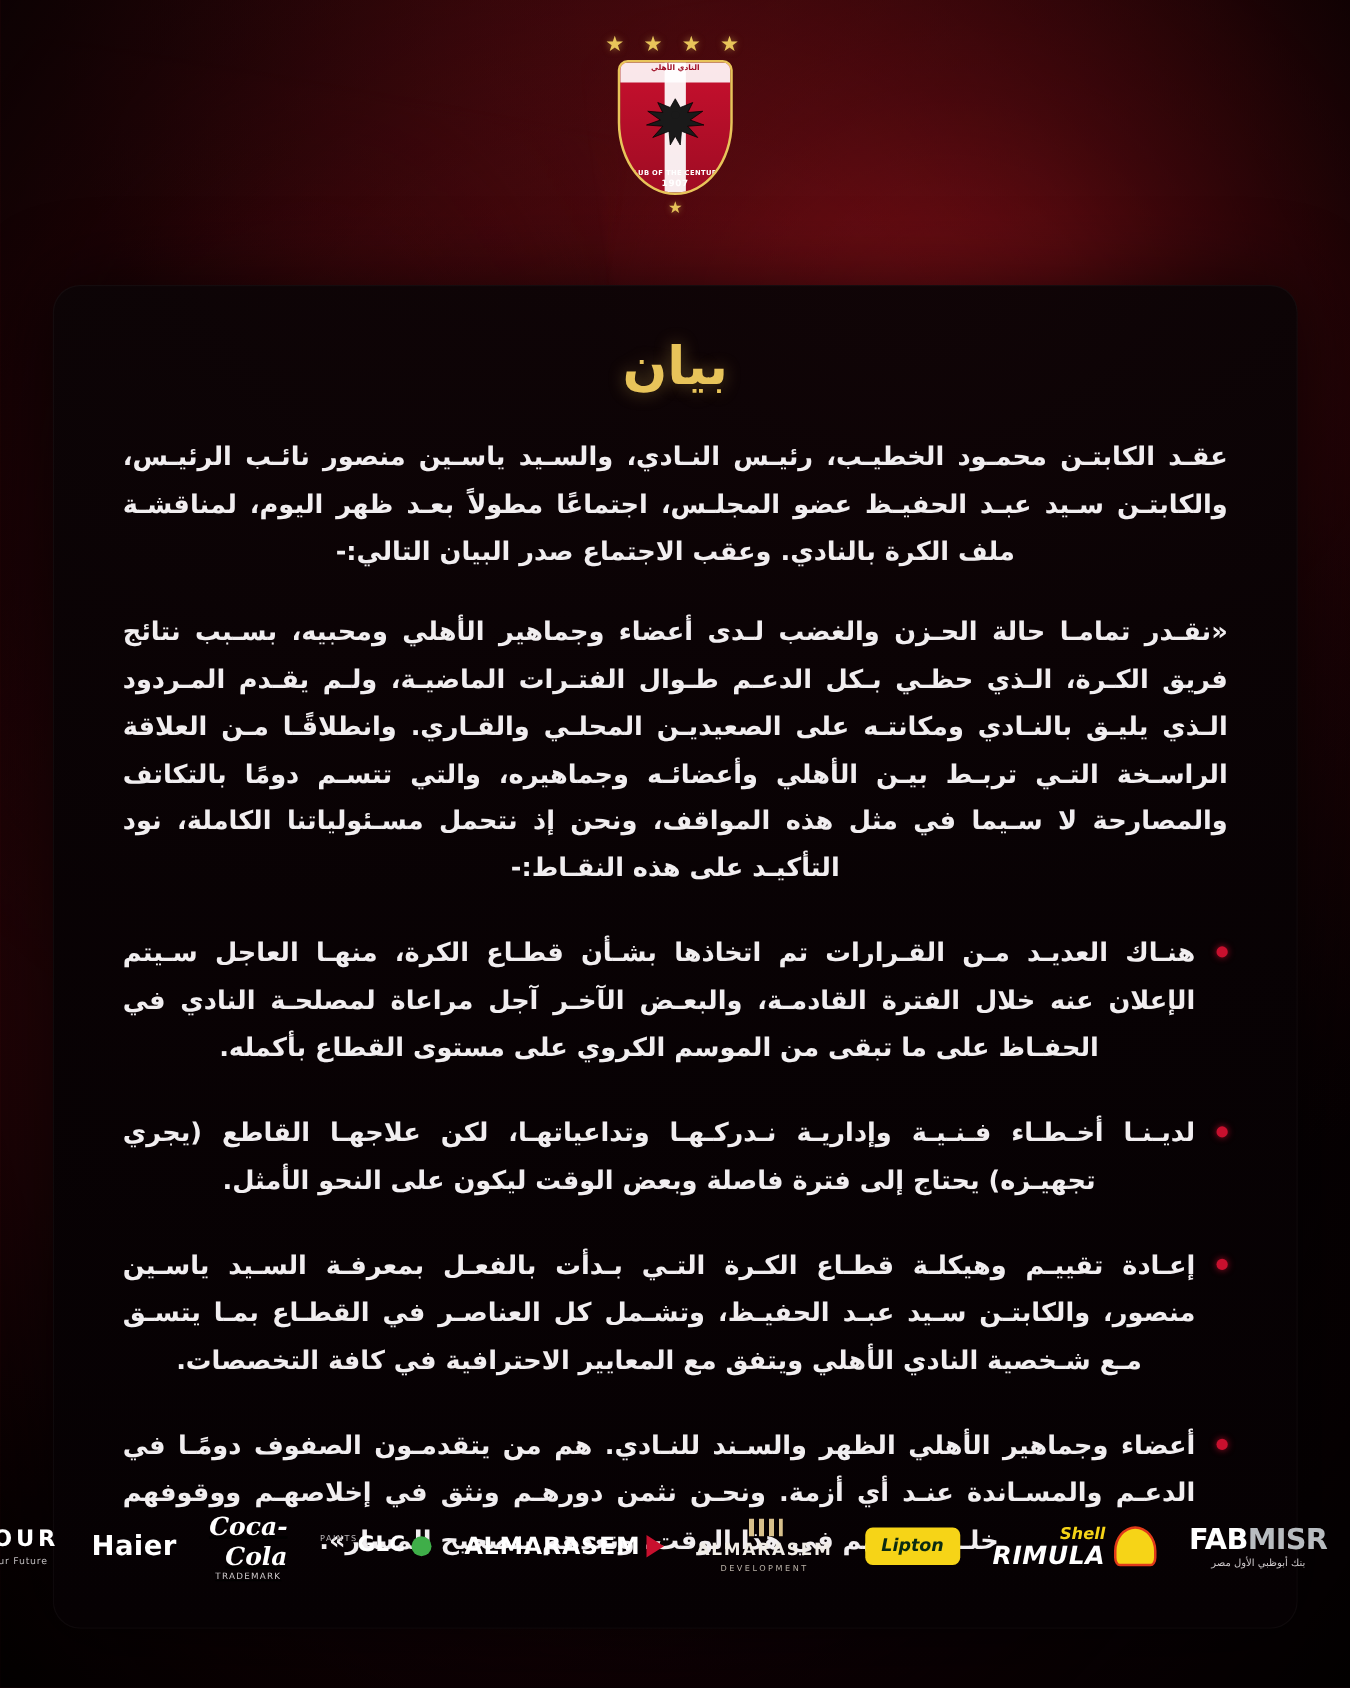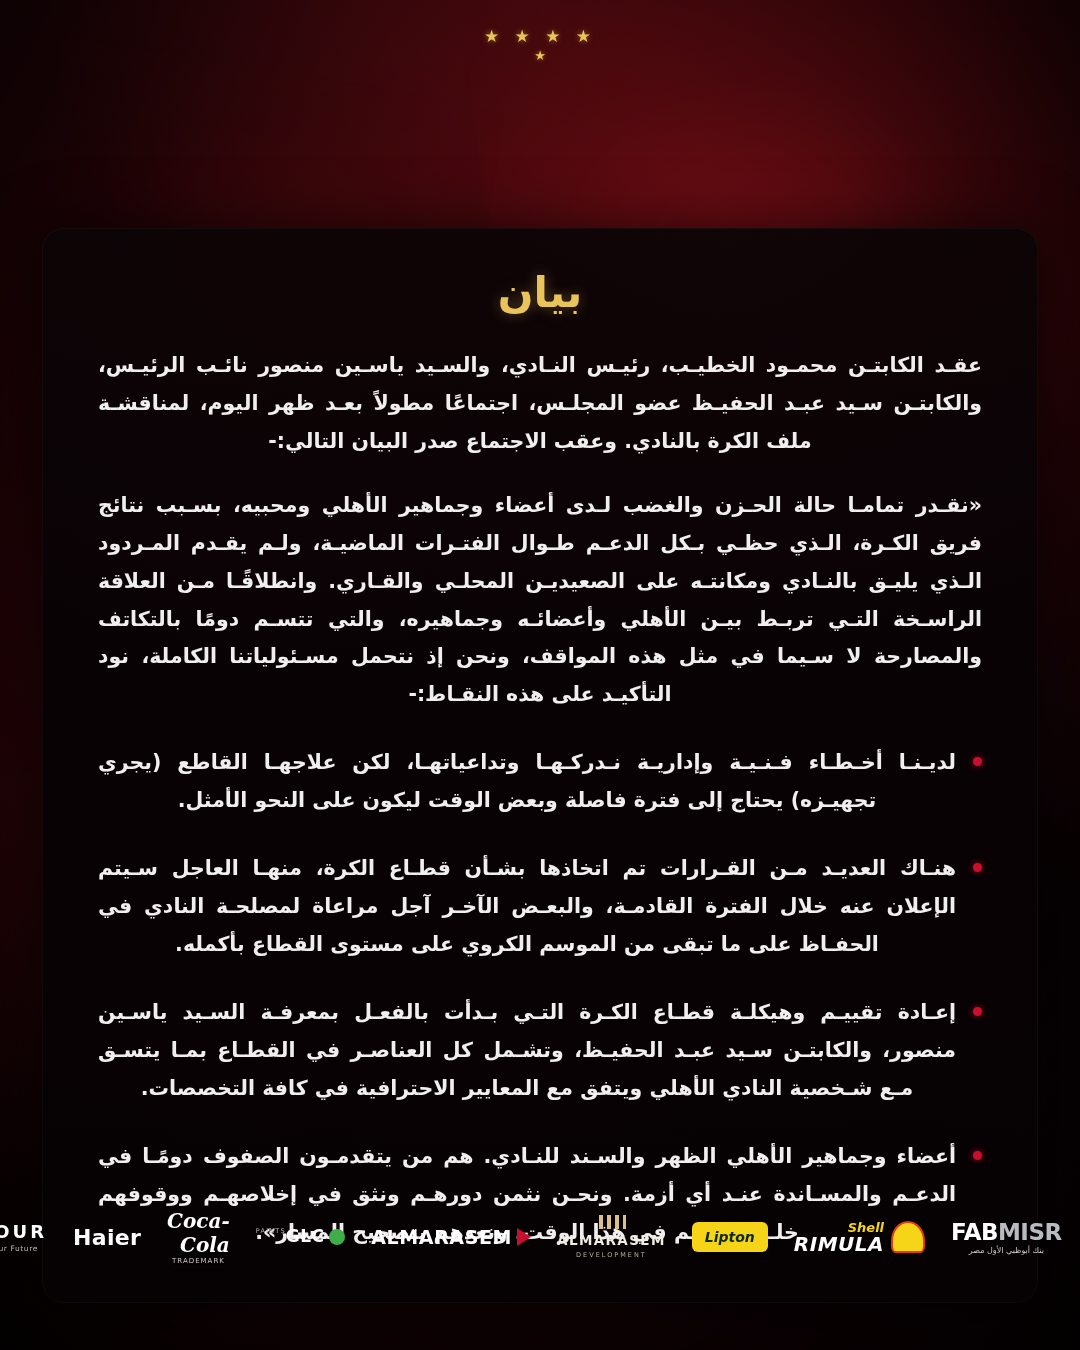--- a/index.html
+++ b/index.html
@@ -267,39 +267,52 @@
 
 <div class="poster">
 
   <div class="bg-eagle eagle-right"></div>
   <div class="bg-eagle eagle-left"></div>
   <div class="bg-eagle eagle-bottom"></div>
   <div class="vignette"></div>
 
   <div class="crest-wrap">
     <div class="stars">★ ★ ★ ★</div>
+    <div class="crest">
+      <div class="crest-shield">
+        <div class="crest-stripe"></div>
+        <div class="crest-top-band"></div>
+        <div class="crest-top-text">النادي الأهلي</div>
+        <svg class="crest-eagle" viewBox="0 0 52 44">
+          <path d="M26 3 L30 10 L40 6 L36 14 L48 13 L38 20 L49 24 L36 25 L44 34 L31 29 L30 40 L26 33 L22 40 L21 29 L8 34 L16 25 L3 24 L14 20 L4 13 L16 14 L12 6 L22 10 Z" fill="#1a1a1a" stroke="#000" stroke-width="0.6"></path>
+          <circle cx="26" cy="16" r="3.2" fill="#1a1a1a"></circle>
+        </svg>
+        <div class="crest-bottom-band">CLUB OF THE CENTURY</div>
+        <div class="crest-year">1907</div>
+      </div>
+    </div>
     <div class="crest-bottom-star">★</div>
   </div>
 
   <div class="card">
 
     <h1 class="title">بيان</h1>
 
     <p class="para">عقـد الكابتـن محمـود الخطيـب، رئيـس النـادي، والسـيد ياسـين منصور نائـب الرئيـس، والكابتـن سـيد عبـد الحفيـظ عضو المجلـس، اجتماعًا مطولاً بعـد ظهر اليوم، لمناقشـة ملف الكرة بالنادي. وعقب الاجتماع صدر البيان التالي:-</p>
 
     <p class="para quote">«نقـدر تمامـا حالة الحـزن والغضب لـدى أعضاء وجماهير الأهلي ومحبيه، بسـبب نتائج فريق الكـرة، الـذي حظـي بـكل الدعـم طـوال الفتـرات الماضيـة، ولـم يقـدم المـردود الـذي يليـق بالنـادي ومكانتـه على الصعيديـن المحلـي والقـاري. وانطلاقًـا مـن العلاقة الراسـخة التـي تربـط بيـن الأهلي وأعضائـه وجماهيره، والتي تتسـم دومًا بالتكاتف والمصارحة لا سـيما في مثل هذه المواقف، ونحن إذ نتحمل مسـئولياتنا الكاملة، نود التأكيـد على هذه النقـاط:-</p>
 
     <ul class="bullets">
       <li class="bullet-item">
         <span class="bullet-dot"></span>
-        <p class="bullet-text">لديـنـا أخـطـاء فـنـيـة وإداريـة نـدركـهـا وتداعياتهـا، لكن علاجهـا القاطع (يجري تجهيـزه) يحتاج إلى فترة فاصلة وبعض الوقت ليكون على النحو الأمثل.</p>
+        <p class="bullet-text">هنـاك العديـد مـن القـرارات تم اتخاذها بشـأن قطـاع الكرة، منهـا العاجل سـيتم الإعلان عنه خلال الفترة القادمـة، والبعـض الآخـر آجل مراعاة لمصلحـة النادي في الحفـاظ على ما تبقى من الموسم الكروي على مستوى القطاع بأكمله.</p>
       </li>
       <li class="bullet-item">
         <span class="bullet-dot"></span>
-        <p class="bullet-text">هنـاك العديـد مـن القـرارات تم اتخاذها بشـأن قطـاع الكرة، منهـا العاجل سـيتم الإعلان عنه خلال الفترة القادمـة، والبعـض الآخـر آجل مراعاة لمصلحـة النادي في الحفـاظ على ما تبقى من الموسم الكروي على مستوى القطاع بأكمله.</p>
+        <p class="bullet-text">لديـنـا أخـطـاء فـنـيـة وإداريـة نـدركـهـا وتداعياتهـا، لكن علاجهـا القاطع (يجري تجهيـزه) يحتاج إلى فترة فاصلة وبعض الوقت ليكون على النحو الأمثل.</p>
       </li>
       <li class="bullet-item">
         <span class="bullet-dot"></span>
         <p class="bullet-text">إعـادة تقييـم وهيكلـة قطـاع الكـرة التـي بـدأت بالفعـل بمعرفـة السـيد ياسـين منصور، والكابتـن سـيد عبـد الحفيـظ، وتشـمل كل العناصـر في القطـاع بمـا يتسـق مـع شـخصية النادي الأهلي ويتفق مع المعايير الاحترافية في كافة التخصصات.</p>
       </li>
       <li class="bullet-item">
         <span class="bullet-dot"></span>
         <p class="bullet-text">أعضاء وجماهير الأهلي الظهر والسـند للنـادي. هم من يتقدمـون الصفوف دومًـا في الدعـم والمسـاندة عنـد أي أزمة. ونحـن نثمن دورهـم ونثق في إخلاصهـم ووقوفهم خلـف ناديهم في هذا الوقت، ونعدهم بتصحيح المسار».</p>
       </li>
     </ul>

